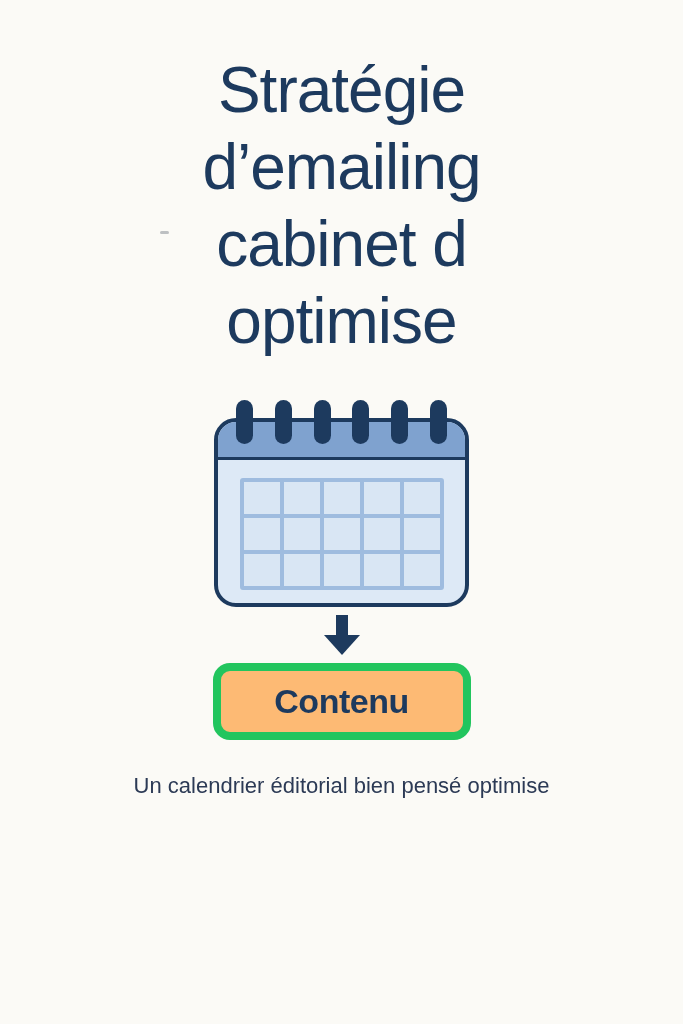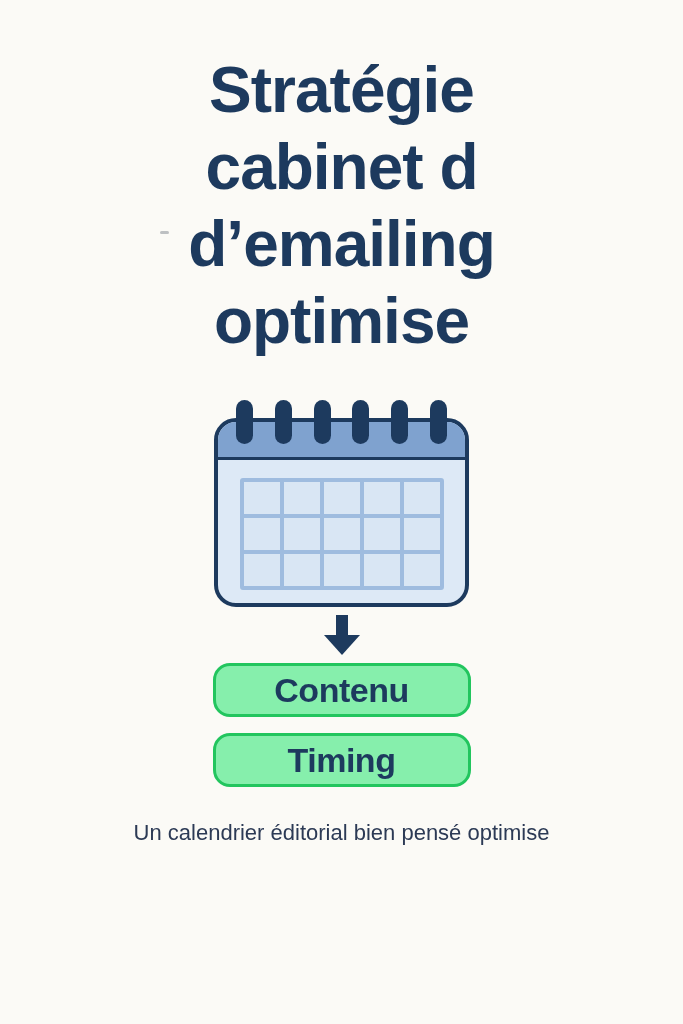--- a/index.html
+++ b/index.html
@@ -16,21 +16,21 @@
     overflow: hidden;
     display: flex;
     flex-direction: column;
     align-items: center;
   }
   
   .title {
     margin-top: 52px;
     text-align: center;
     color: #1d3a5e;
-    font-weight: 700;
+    font-weight: 400;
     font-size: 64px;
     line-height: 77px;
     letter-spacing: -1px;
   }
   
   .stray-mark {
     position: absolute;
     left: 160px;
     top: 231px;
     width: 9px;
@@ -101,23 +101,23 @@
   
   .pills {
     margin-top: 8px;
     display: flex;
     flex-direction: column;
     gap: 16px;
     align-items: center;
   }
   .pill {
     width: 258px;
-    height: 54px;
-    background: #86efac;
-    border: 3px solid #22c55e;
+    height: 77px;
+    background: #fdba74;
+    border: 8px solid #22c55e;
     border-radius: 17px;
     display: flex;
     align-items: center;
     justify-content: center;
     color: #1d3a5e;
     font-weight: 700;
     font-size: 34px;
     letter-spacing: -0.5px;
   }
   
@@ -129,22 +129,22 @@
     font-weight: 400;
   }
 </style>
 </head>
 <body>
 
 <div class="page">
 
   <div class="title">
     <div>Stratégie</div>
+    <div>d’emailing</div>
     <div>cabinet d</div>
-    <div>d’emailing</div>
     <div>optimise</div>
   </div>
 
   <div class="stray-mark"></div>
 
   <div class="calendar">
     <div class="calendar-rings">
         <div class="ring"></div>
         <div class="ring"></div>
         <div class="ring"></div>
@@ -174,20 +174,19 @@
     </div>
   </div>
 
   <svg class="arrow-down" viewBox="0 0 36 40" xmlns="http://www.w3.org/2000/svg">
     <rect x="12" y="0" width="12" height="21" fill="#1d3a5e"></rect>
     <polygon points="0,20 36,20 18,40" fill="#1d3a5e"></polygon>
   </svg>
 
   <div class="pills">
     <div class="pill">Contenu</div>
-    <div class="pill">Timing</div>
   </div>
 
   <div class="caption">
     <div>Un calendrier éditorial bien pensé optimise</div>
   </div>
 
 </div>
 
 </body></html>

